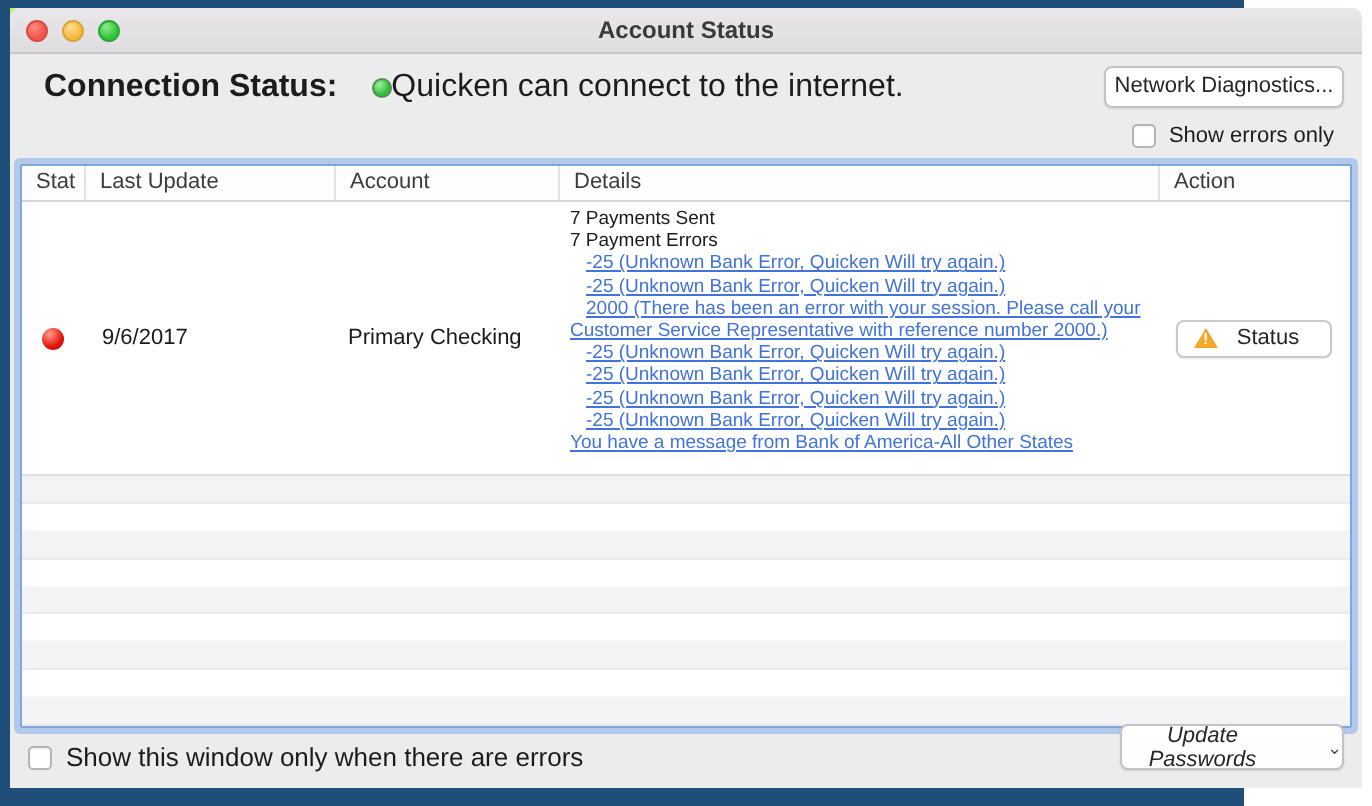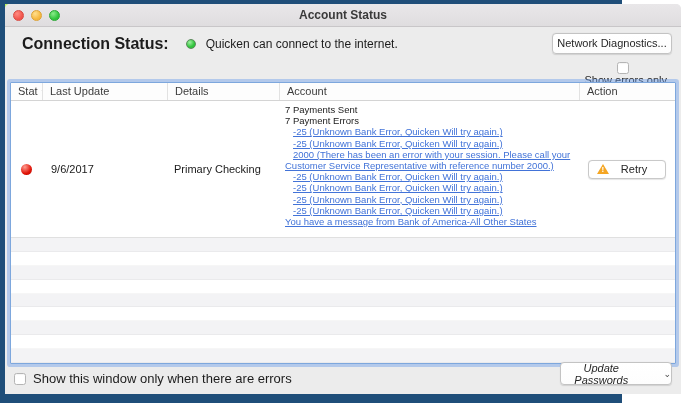--- a/index.html
+++ b/index.html
@@ -34,32 +34,32 @@
   }
 
   
   .conn-row { position:absolute; top:28px; left:17px; height:24px; display:flex; align-items:center; }
   .conn-label { font-size:16px; font-weight:bold; color:#1c1c1c; }
   .status-dot {
     width:10px; height:10px; border-radius:50%; margin-left:17px;
     background:radial-gradient(circle at 35% 30%, #9ff0a0, #2fc33b 60%);
     border:1px solid #5a8a5a;
   }
-  .conn-text { font-size:12px; color:#1c1c1c; margin-left:10px; }
+  .conn-text { font-size:16px; color:#1c1c1c; }
   .btn {
     background:linear-gradient(#ffffff,#fdfdfd);
     border:1px solid #c3c3c3; border-radius:4px;
     font-size:11px; color:#262626; text-align:center;
     box-shadow:0 0.5px 1px rgba(0,0,0,0.12);
     font-family:"Liberation Sans","DejaVu Sans",sans-serif;
   }
   .diag-btn { position:absolute; top:29px; right:9px; width:120px; height:21px; line-height:19px; }
 
   
-  .errors-only { position:absolute; top:58px; right:14px; display:flex; align-items:center;flex-direction:column; }
+  .errors-only { position:absolute; top:58px; right:14px; display:flex; align-items:flex-end; }
   .checkbox {
     width:12px; height:12px; background:#fff; border:1px solid #b5b5b5; border-radius:2.5px;
     box-shadow:inset 0 0.5px 1px rgba(0,0,0,0.08);
   }
   .errors-only .cb-label { font-size:11px; color:#1c1c1c; margin-left:6px; }
 
   
   .table {
     position:absolute; left:5px; top:78px; width:666px; height:282px;
     background:#fff; border:1px solid #7da7dd;
@@ -154,22 +154,22 @@
 
     <div class="errors-only">
       <span class="checkbox"></span>
       <span class="cb-label">Show errors only</span>
     </div>
 
     <div class="table">
       <div class="thead">
         <div class="th"><span>Stat</span><span class="sort-arrow">▼</span></div>
         <div class="th">Last Update</div>
+        <div class="th">Account</div>
         <div class="th">Details</div>
-        <div class="th">Account</div>
         <div class="th">Action</div>
       </div>
 
       <div class="main-row">
         <div class="cell-center">
           <span class="err-dot"></span>
         </div>
         <div class="cell-center cell-date">9/6/2017</div>
         <div class="cell-center cell-account">Primary Checking</div>
         <div class="cell-details">
@@ -180,21 +180,21 @@
             <div class="dline link">2000 (There has been an error with your session. Please call your Customer Service Representative with reference number 2000.)</div>
             <div class="dline link">-25 (Unknown Bank Error, Quicken Will try again.)</div>
             <div class="dline link">-25 (Unknown Bank Error, Quicken Will try again.)</div>
             <div class="dline link">-25 (Unknown Bank Error, Quicken Will try again.)</div>
             <div class="dline link">-25 (Unknown Bank Error, Quicken Will try again.)</div>
             <div class="dline link-noindent">You have a message from Bank of America-All Other States</div>
           </div>
         <div class="cell-action">
           <div class="retry-btn">
             <span class="warn-icon"></span>
-            <span class="retry-label">Retry</span>
+            <span class="retry-label">Status</span>
           </div>
         </div>
       </div>
 
       <div class="stripes">
           <div class="stripe"></div>
           <div class="stripe"></div>
           <div class="stripe"></div>
           <div class="stripe"></div>
           <div class="stripe"></div>

